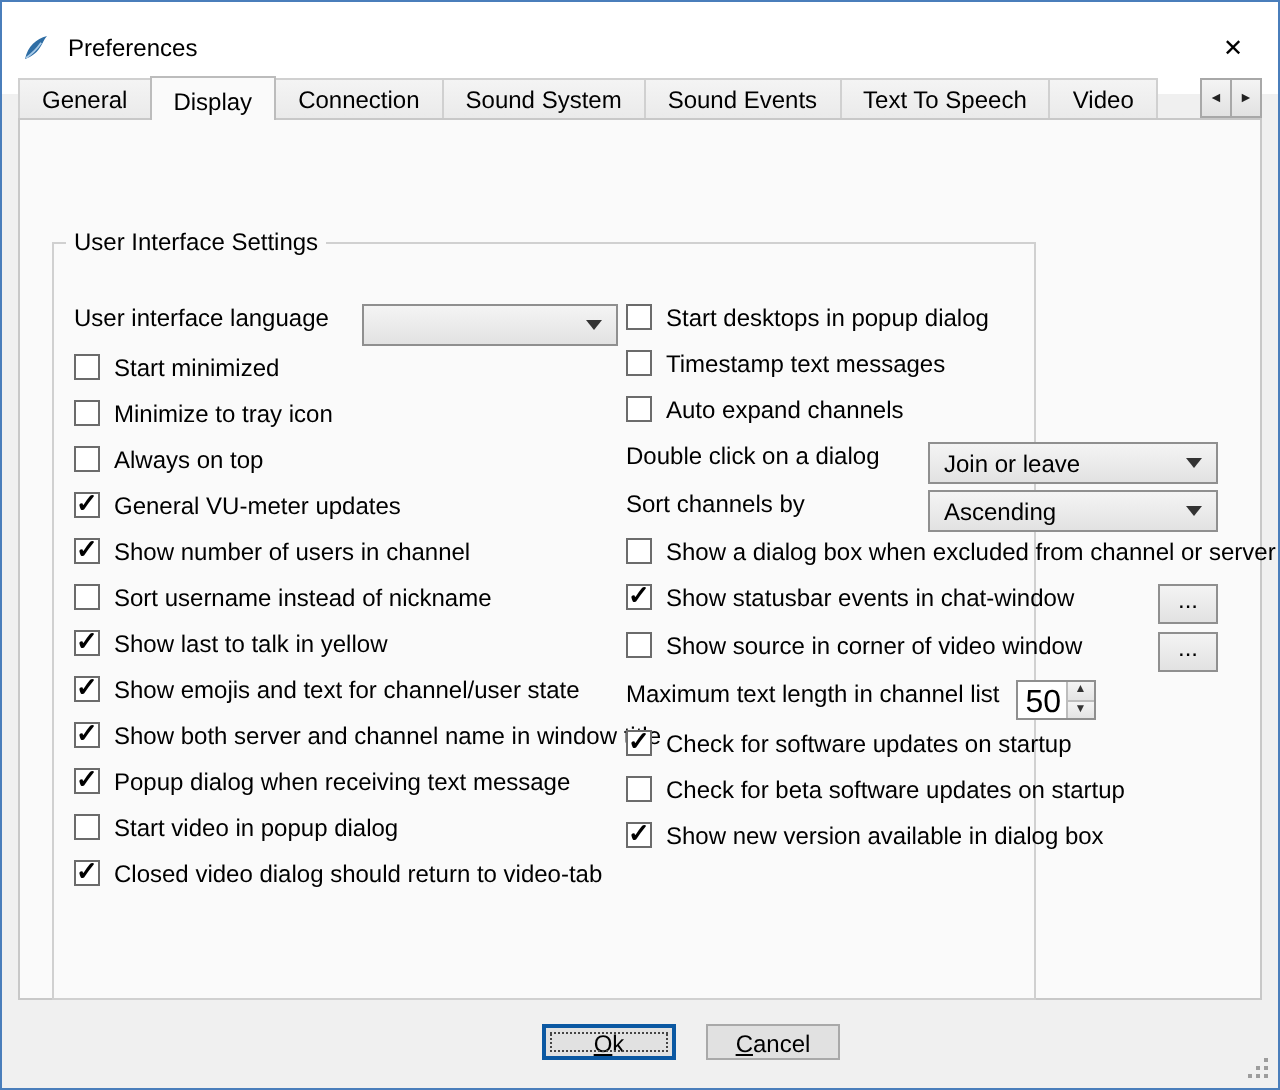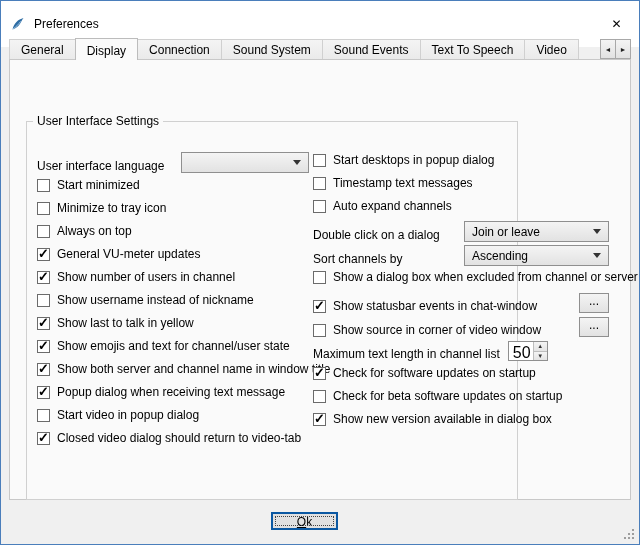--- a/index.html
+++ b/index.html
@@ -24,21 +24,21 @@
   
   .pane { position:absolute; top:58px; left:8px; width:622px; height:441px; background:#fafafa; border:1px solid #c8c8c8; z-index:1; }
 
   
   .group { position:absolute; top:6px; left:16px; width:492px; height:386px; border:1px solid #d0d0d0; background:transparent;margin-top:48px; }
   .group legend { margin-left:6px; padding:0 4px; font-size:12px; }
 
   .col-left  { position:absolute; top:24px; left:10px;  width:272px; }
   .col-right { position:absolute; top:24px; left:286px; width:296px; }
 
-  .row { display:flex; align-items:flex-end; white-space:nowrap; }
+  .row { display:flex; align-items:flex-start; white-space:nowrap; }
   .cb-row { height:15px; margin-bottom:8px; cursor:default; }
   .ctl-row { height:21px; margin-bottom:3px; }
   .gap-top { margin-top:4px; }
 
   .cb { flex:none; width:13px; height:13px; border:1px solid #6b6b6b; background:#fff; margin-right:7px; position:relative; }
   .cb.checked::after { content:"\2713"; position:absolute; left:0px; top:-3px; font-size:13px; font-weight:bold; color:#000; }
 
   .combo { height:21px; border:1px solid #8f8f8f; background:linear-gradient(#f4f4f4,#e2e2e2); display:flex; align-items:center; padding:0 7px; }
   .combo-value { overflow:hidden; }
   .combo-arrow-icon { margin-left:auto; width:0; height:0; border-left:4px solid transparent; border-right:4px solid transparent; border-top:5px solid #333; }
@@ -128,21 +128,21 @@
         <label class="row cb-row">
           <span class="cb checked"></span>
           <span>General VU-meter updates</span>
         </label>
         <label class="row cb-row">
           <span class="cb checked"></span>
           <span>Show number of users in channel</span>
         </label>
         <label class="row cb-row">
           <span class="cb"></span>
-          <span>Show username instead of nickname</span>
+          <span>Sort username instead of nickname</span>
         </label>
         <label class="row cb-row">
           <span class="cb checked"></span>
           <span>Show last to talk in yellow</span>
         </label>
         <label class="row cb-row">
           <span class="cb checked"></span>
           <span>Show emojis and text for channel/user state</span>
         </label>
         <label class="row cb-row">
@@ -234,15 +234,16 @@
         <label class="row cb-row">
           <span class="cb checked"></span>
           <span>Show new version available in dialog box</span>
         </label>
       </div>
 
     </fieldset>
   </div>
 
   <button class="btn btn-ok default"><u>O</u>k</button>
+  <button class="btn btn-cancel"><u>C</u>ancel</button>
 
   <div class="grip"></div>
 </div>
 
 </body></html>

